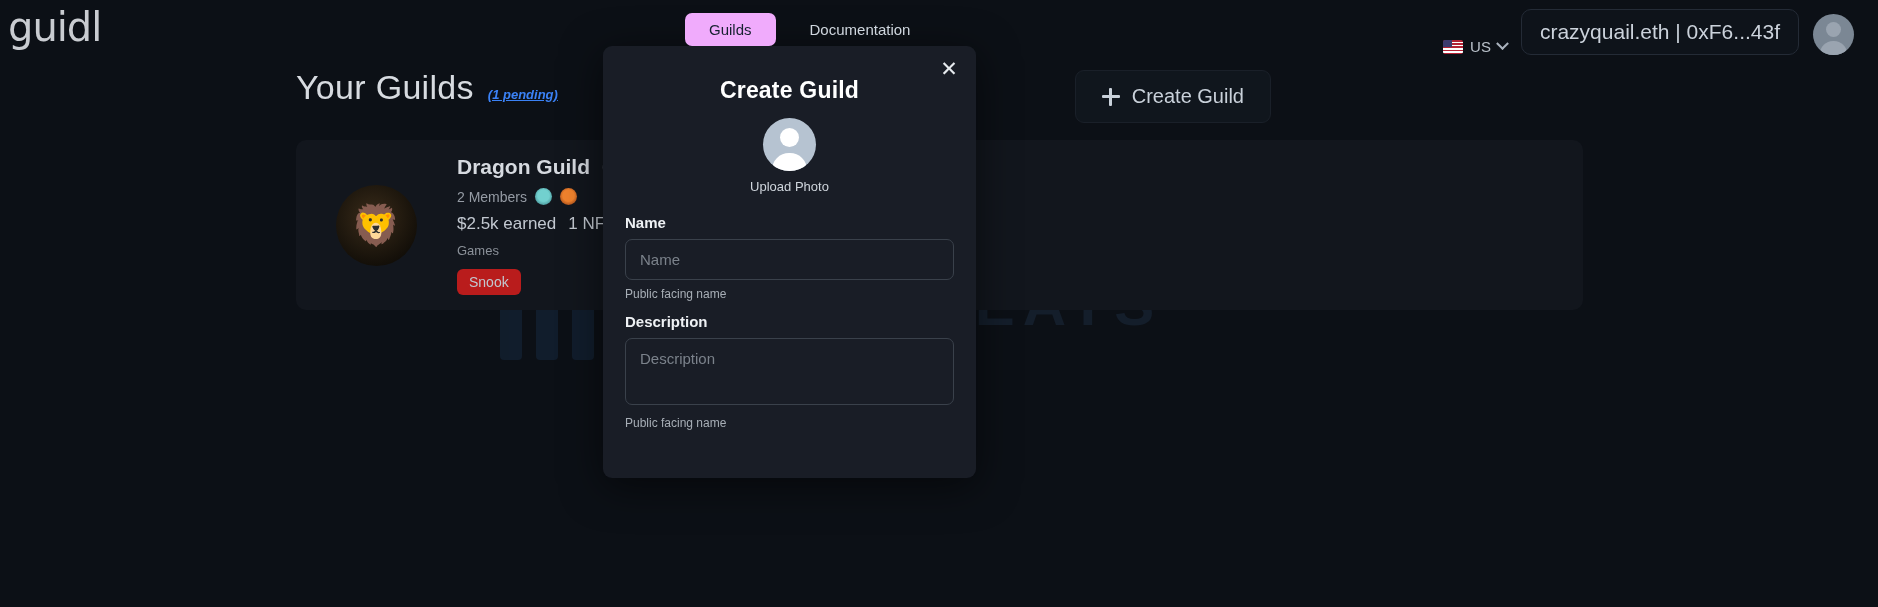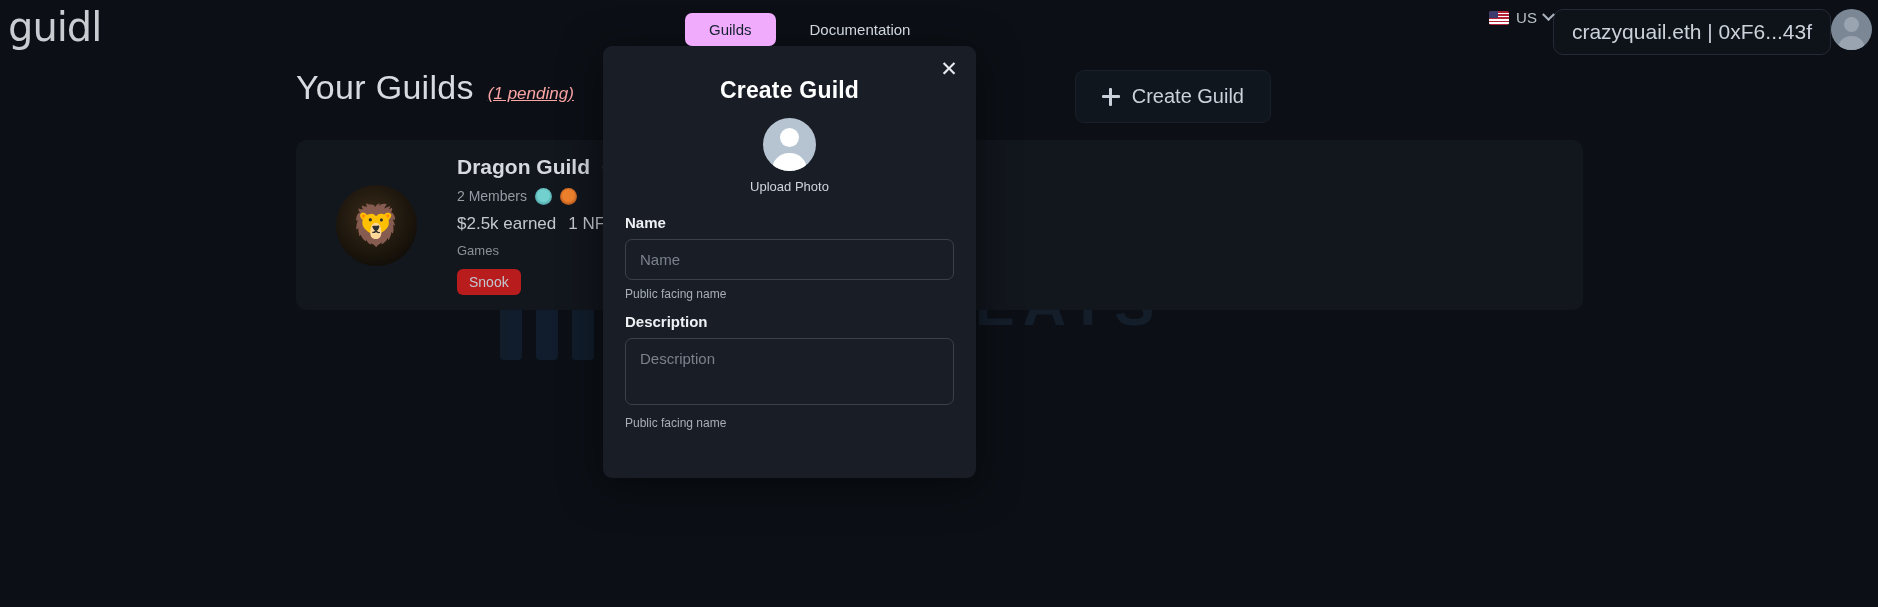--- a/index.html
+++ b/index.html
@@ -41,22 +41,22 @@
     color: #c9ccd1; font-weight: 400; letter-spacing: -1px;
     font-family: "DejaVu Sans", sans-serif;
   }
   .nav { position: absolute; left: 685px; top: 13px; display: flex; align-items: center; gap: 10px; }
   .nav-tab {
     padding: 8px 24px; border-radius: 7px; font-size: 15px;
     color: #cfd6de; background: transparent; cursor: pointer; white-space: nowrap;
   }
   .nav-tab.active { background: #f0abfc; color: #162130; }
   .header-right {
-    position: absolute; right: 6px; top: 9px;
-    display: flex; align-items: flex-start; 
+    position: absolute; right: 24px; top: 9px;
+    display: flex; align-items: flex-end; gap: 14px;
   }
   .locale { display: flex; align-items: center; gap: 7px; color: #b9c0c9; font-size: 15px; cursor: pointer; }
   .flag {
     width: 20px; height: 14px; border-radius: 2px; display: inline-block;
     background:
       linear-gradient(to bottom,
         #b22234 0 1.6px, #fff 1.6px 3.2px, #b22234 3.2px 4.8px, #fff 4.8px 6.4px,
         #b22234 6.4px 8px, #fff 8px 9.6px, #b22234 9.6px 11.2px, #fff 11.2px 12.8px, #b22234 12.8px 14px);
     position: relative; overflow: hidden;
   }
@@ -72,21 +72,21 @@
   }
   .avatar-btn::before { content:""; position:absolute; left:13px; top:8px; width:15px; height:15px; border-radius:50%; background:#9aa4b0; }
   .avatar-btn::after { content:""; position:absolute; left:7px; top:27px; width:27px; height:18px; border-radius:13px 13px 0 0; background:#9aa4b0; }
 
   
   .page-title {
     position: absolute; left: 296px; top: 68px;
     display: flex; align-items: baseline; gap: 14px;
   }
   .page-title h1 { font-size: 34px; color: #d7dbe0; font-weight: 400; letter-spacing: .3px; }
-  .pending { font-size: 17px; color: #fca5a5; text-decoration: underline; font-style: italic; cursor: pointer; }
+  .pending { font-size: 13px; color: #3b82f6; text-decoration: underline; font-style: italic; cursor: pointer; font-weight: bold; }
 
   .create-btn {
     position: absolute; right: 607px; top: 70px;
     display: flex; align-items: center; gap: 12px;
     padding: 14px 26px; border-radius: 9px;
     background: #10161d; color: #c9d1da; font-size: 20px; cursor: pointer;
     border: 1px solid #1a2029;
   }
   .plus { position: relative; width: 18px; height: 18px; flex: 0 0 18px; }
   .plus::before, .plus::after { content:""; position:absolute; background:#c9d1da; border-radius:1px; }
@@ -102,21 +102,21 @@
   .guild-logo {
     width: 81px; height: 81px; border-radius: 50%;
     background: radial-gradient(circle at 45% 40%, #3a2c1a 0%, #120e08 75%);
     display: flex; align-items: center; justify-content: center;
     font-size: 40px; flex: 0 0 81px;
   }
   .guild-info { display: flex; flex-direction: column; gap: 9px; }
   .guild-name-row { display: flex; align-items: baseline; gap: 12px; }
   .guild-name { font-size: 21px; font-weight: bold; color: #d6dae0; }
   .guild-addr { font-size: 19px; color: #6c737c; }
-  .members-row { display: flex; gap: 8px; }
+  .members-row { display: flex; align-items: center; gap: 8px; }
   .members-txt { font-size: 14px; color: #959ba4; }
   .member-av { width: 17px; height: 17px; border-radius: 50%; display:inline-block; }
   .member-av.a { background: radial-gradient(circle at 50% 45%, #72d0cf 0 45%, #2d6f77 100%); }
   .member-av.b { background: radial-gradient(circle at 50% 45%, #f0822d 0 45%, #7b2d10 100%); }
   .stats-row { display: flex; align-items: baseline; gap: 12px; font-size: 17px; color: #c2c8d0; }
   .cat-label { font-size: 13px; color: #8b9199; }
   .tag-row { display: flex; gap: 8px; margin-top: 2px; }
   .tag { background: #b91c1c; color: #c2c8d0; font-size: 14px; padding: 5px 12px; border-radius: 6px; }
 
   

